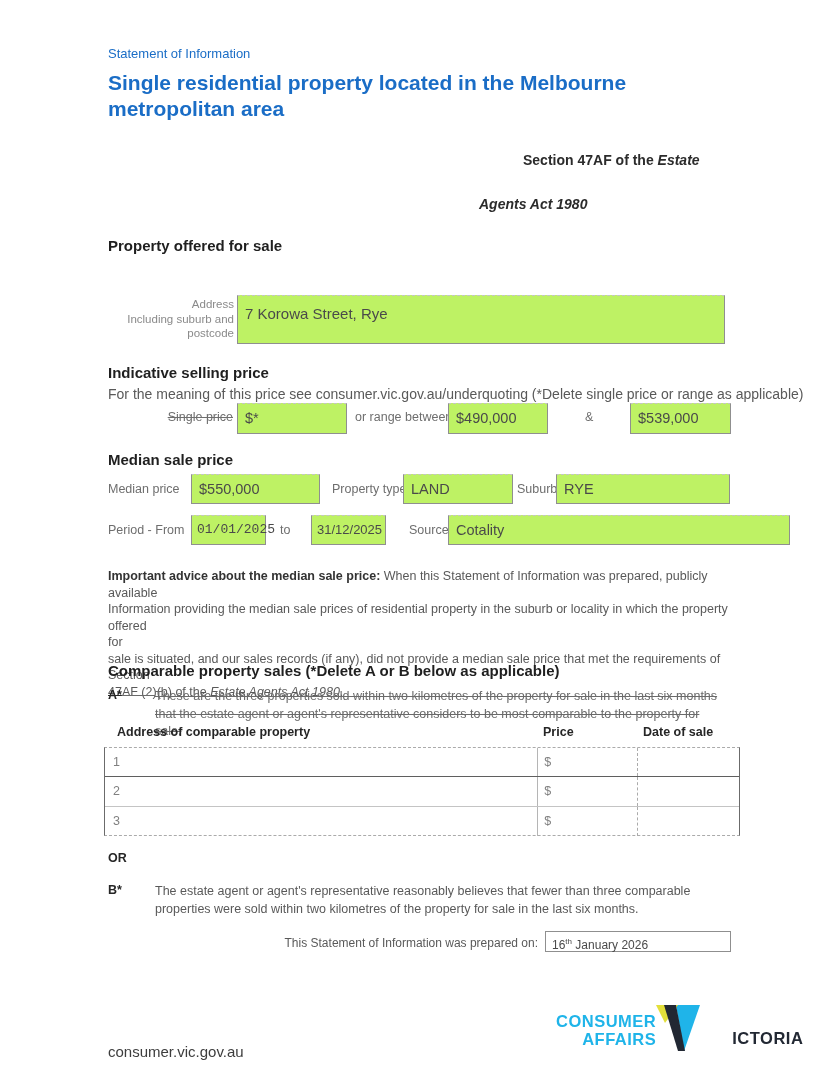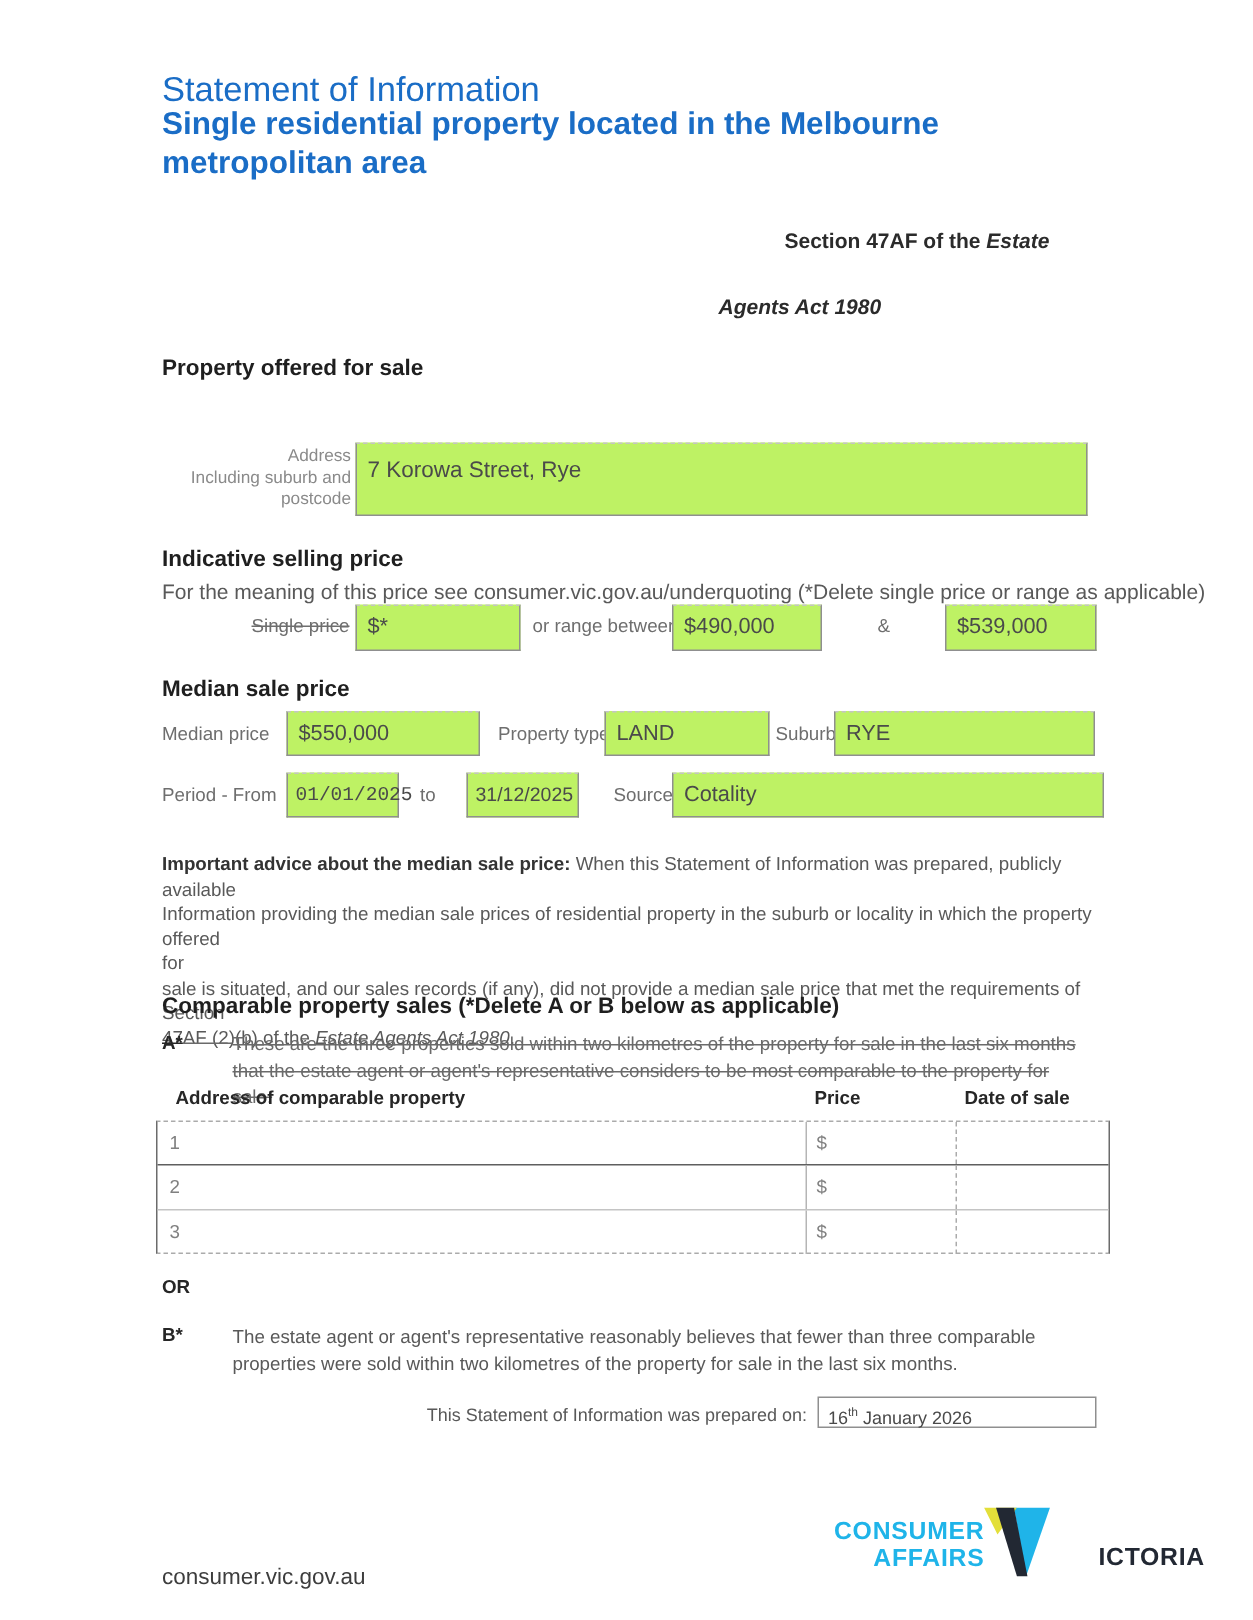--- a/index.html
+++ b/index.html
@@ -3,21 +3,21 @@
 <meta charset="utf-8">
 <style>
   * { margin:0; padding:0; box-sizing:border-box; }
   html,body { background:#ffffff; }
   body { font-family:"Liberation Sans","DejaVu Sans",sans-serif; }
   .page { position:relative; width:835px; height:1080px; background:#fff; overflow:hidden; }
 
   .abs { position:absolute; }
 
   
-  .eyebrow { left:108px; top:46px; font-size:23px; color:#1a6dc6; }
+  .eyebrow { left:108px; top:46px; font-size:13px; color:#1a6dc6; }
   .main-title { left:108px; top:70px; width:600px; font-size:21px; font-weight:bold; color:#1a6dc6; line-height:25.5px; }
   .secref { font-size:14px; font-weight:bold; color:#2b2b2b; }
   .secref-1 { left:523px; top:152px; }
   .secref-2 { left:479px; top:172px; }
   .it { font-style:italic;margin-top:24px; }
 
   
   .h2 { font-size:15px; font-weight:bold; color:#1f1f1f; }
 
   
@@ -126,21 +126,21 @@
 
   <div class="abs lbl" style="left:108px; top:523px;">Period - From</div>
   <div class="fbox" style="left:191px; top:515px; width:75px; height:30px;">
     <div class="fval" style="line-height:28px; font-size:13px; padding-left:5px;font-family:Liberation Mono, monospace;">01/01/2025</div>
   </div>
   <div class="abs lbl" style="left:280px; top:523px;">to</div>
   <div class="fbox" style="left:311px; top:515px; width:75px; height:30px;">
     <div class="fval" style="line-height:28px; font-size:13px; padding-left:5px;">31/12/2025</div>
   </div>
   <div class="abs lbl" style="left:409px; top:523px;">Source</div>
-  <div class="fbox" style="left:448px; top:515px; width:288px; height:30px;">
+  <div class="fbox" style="left:448px; top:515px; width:342px; height:30px;">
     <div class="fval" style="line-height:28px;">Cotality</div>
   </div>
 
   <div class="abs advice">
     <b>Important advice about the median sale price:</b><span>  When this Statement of Information was prepared, publicly available</span><br>
     <span>Information providing the median sale prices of residential property in the suburb or locality in which the property offered</span><br>
     <span>for</span><br>
     <span>sale is situated, and our sales records (if any), did not provide a median sale price that met the requirements of Section</span><br>
     <span>47AF (2)(b) of the </span><span class="it">Estate Agents Act 1980</span><span>.</span>
   </div>

